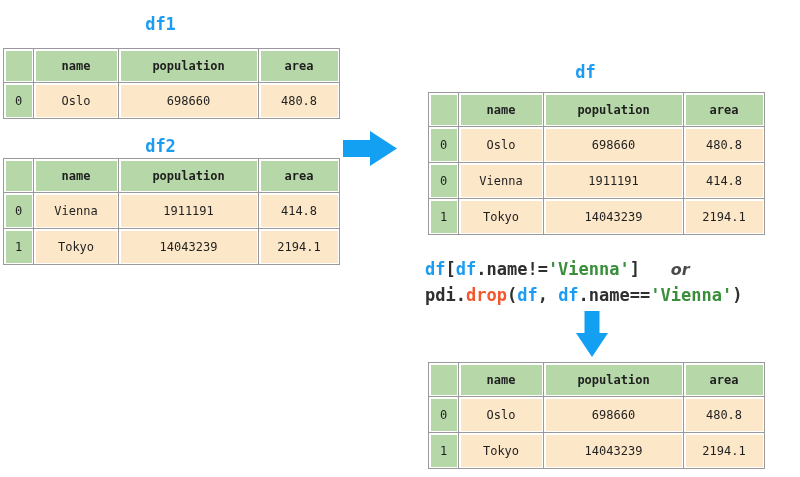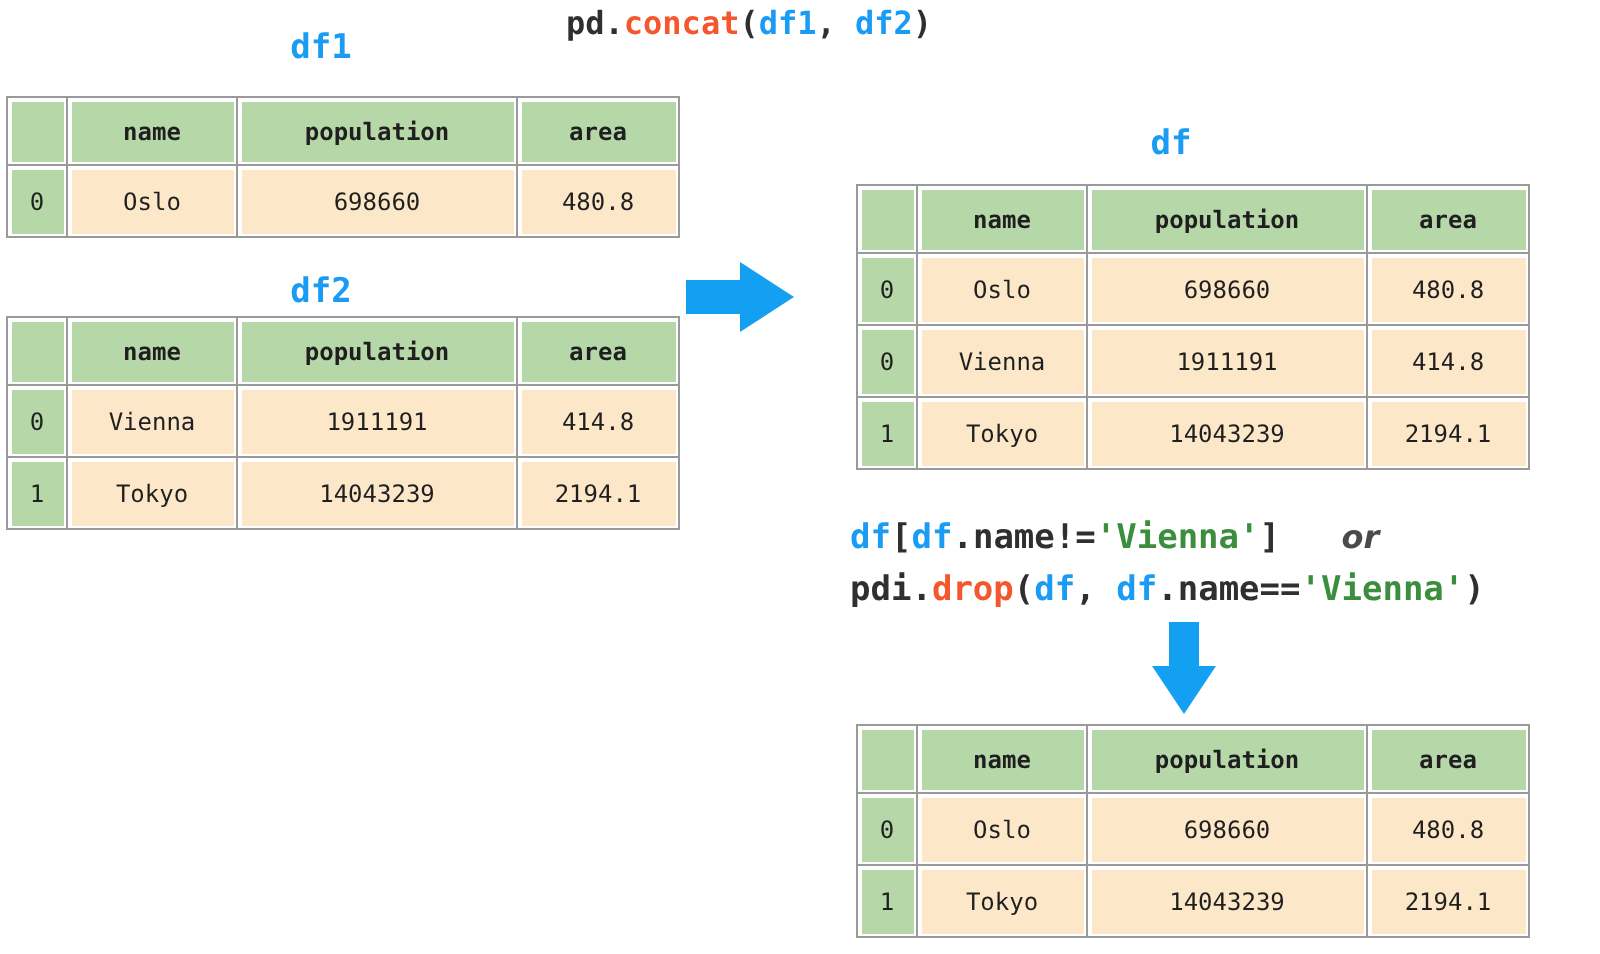--- a/index.html
+++ b/index.html
@@ -41,21 +41,20 @@
   .df-table th:nth-child(2),.df-table td:nth-child(2){width:85px;}
   .df-table th:nth-child(3),.df-table td:nth-child(3){width:140px;}
   .df-table th:nth-child(4),.df-table td:nth-child(4){width:81px;}
   .arrow-svg{position:absolute;display:block;}
 </style>
 </head>
 <body>
 
 <div class="canvas">
 
-  <div class="code title-code abs" style="left:283px;top:2px;"><span class="tok-plain">pd.</span><span class="tok-func">concat</span><span class="tok-plain">(</span><span class="tok-var">df1</span><span class="tok-plain">, </span><span class="tok-var">df2</span><span class="tok-plain">)</span></div>
 
   <div class="tbl-label" style="left:3px;top:14px;width:315px;">df1</div>
 
   <div class="abs" style="left:3px;top:48px;">
       <table class="df-table">
         <thead>
           <tr>
             <th></th>
             <th>name</th>
             <th>population</th>

